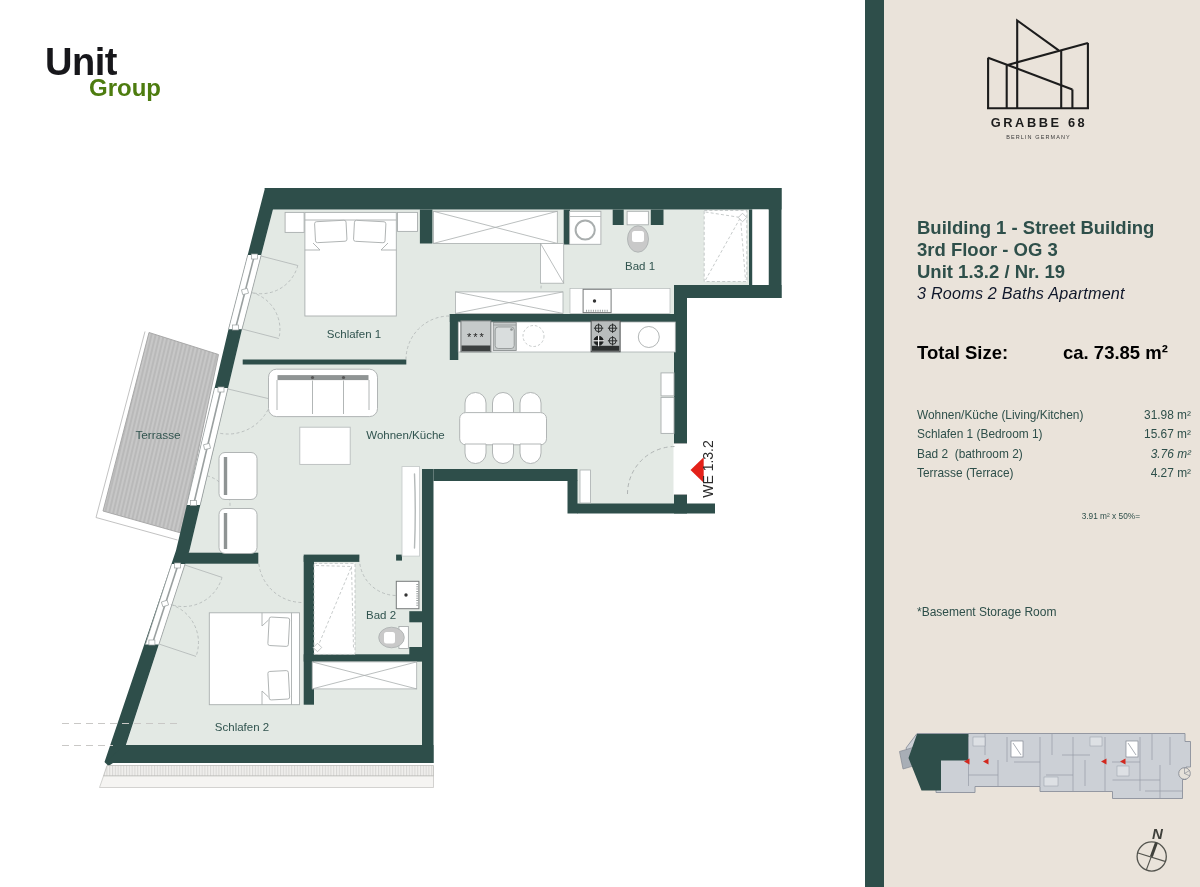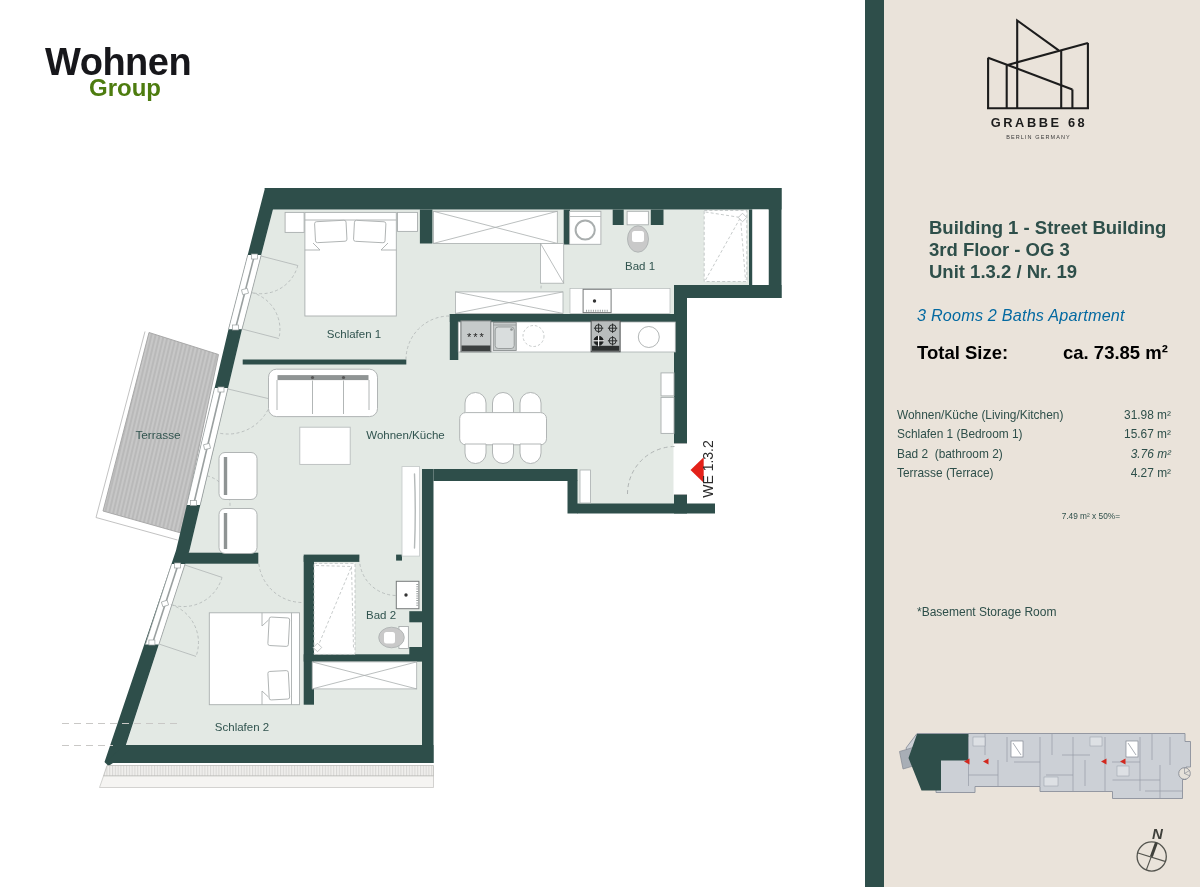--- a/index.html
+++ b/index.html
@@ -3,21 +3,21 @@
 <meta charset="utf-8">
 <style>
   html,body{margin:0;padding:0;}
   body{width:1200px;height:887px;background:#ffffff;font-family:"Liberation Sans",sans-serif;position:relative;overflow:hidden;}
   .abs{position:absolute;}
 </style>
 </head>
 <body>
 
 <div class="abs" style="left:45px;top:43.3px;width:160px;">
-  <div style="font-weight:bold;font-size:38px;letter-spacing:-0.5px;color:#17171b;line-height:38px;">Wohnen</div>
+  <div style="font-weight:bold;font-size:38px;letter-spacing:-0.5px;color:#17171b;line-height:38px;">Unit</div>
   <div style="font-weight:bold;font-size:24px;color:#4d7c0f;line-height:18px;margin-left:44px;margin-top:-2px;">Group</div>
 </div>
 
 <svg class="abs" style="left:0;top:0;" width="1200" height="887" viewBox="0 0 1200 887">
 <defs>
   <pattern id="thatch" width="4" height="12" patternUnits="userSpaceOnUse" patternTransform="rotate(13.4)">
     <rect width="4" height="12" fill="#c7c7c7"></rect>
     <line x1="1" y1="0" x2="1" y2="12" stroke="#b0b0b0" stroke-width="1.2"></line>
   </pattern>
   <pattern id="bhatch" width="2.8" height="12" patternUnits="userSpaceOnUse">
@@ -371,33 +371,33 @@
     <path d="M1072.4,108.3 L1072.4,89.4"></path>
     <path d="M1087.9,108.3 L1087.9,42.9"></path>
     <path d="M1087.9,42.9 L1006.7,65.2"></path>
     <path d="M988.1,57.7 L1072.4,89.4"></path>
     <path d="M987,108.3 L1089,108.3"></path>
   </g>
   <text x="1039" y="126.5" text-anchor="middle" font-size="12.8" font-weight="bold" letter-spacing="2.6" fill="#1c1c1c">GRABBE 68</text>
   <text x="1038.5" y="138.5" text-anchor="middle" font-size="5.5" letter-spacing="1.1" fill="#3a3a3a">BERLIN GERMANY</text>
 </svg>
 
-<div class="abs" style="left:917px;top:217px;width:270px;font-size:18.5px;font-weight:bold;color:#2e4f4a;line-height:21.8px;margin-left:12px;">
+<div class="abs" style="left:917px;top:217px;width:270px;font-size:18.5px;font-weight:bold;color:#2e4f4a;line-height:21.8px;">
 Building 1 - Street Building<br>3rd Floor - OG 3<br>Unit 1.3.2 / Nr. 19
 </div>
 
-<div class="abs" style="left:917px;top:306px;font-size:16.2px;font-style:italic;color:#0369a1;letter-spacing:0.2px;">3 Rooms 2 Baths Apartment</div>
+<div class="abs" style="left:917px;top:284px;font-size:16.2px;font-style:italic;color:#0f172a;letter-spacing:0.2px;">3 Rooms 2 Baths Apartment</div>
 
 <div class="abs" style="left:917px;top:342px;width:275px;font-size:18.5px;font-weight:bold;color:#000000;">Total Size:<span style="position:absolute;left:146px;">ca. 73.85 m²</span></div>
 
-<div class="abs" style="left:897px;top:406px;width:274px;font-size:11.9px;color:#2e4f4a;line-height:19.4px;">
+<div class="abs" style="left:917px;top:406px;width:274px;font-size:11.9px;color:#2e4f4a;line-height:19.4px;">
   <div>Wohnen/Küche (Living/Kitchen)<span style="float:right;">31.98 m²</span></div>
   <div>Schlafen 1 (Bedroom 1)<span style="float:right;">15.67 m²</span></div>
   <div>Bad 2&nbsp; (bathroom 2)<span style="float:right;font-style:italic;">3.76 m²</span></div>
-  <div>Terrasse (Terrace)<span style="float:right;">4.27 m²</span><span style="position:absolute;right:51px;top:100.5px;font-size:8.3px;">7.49 m² x 50%=</span></div>
+  <div>Terrasse (Terrace)<span style="float:right;">4.27 m²</span><span style="position:absolute;right:51px;top:100.5px;font-size:8.3px;">3.91 m² x 50%=</span></div>
 </div>
 
 <div class="abs" style="left:917px;top:605px;font-size:12px;color:#2e4f4a;">*Basement Storage Room</div>
 
 <svg class="abs" style="left:884px;top:690px;" width="316" height="197" viewBox="884 690 316 197">
 
 <path d="M 906,748 L 917,733.5 L 1185,733.5 L 1185,741.5 L 1190.5,741.5 L 1190.5,767 L 1186,767 L 1186,779.5 L 1182.5,779.5 L 1182.5,798.5 L 1112.5,798.5 L 1112.5,791.5 L 1040,791.5 L 1040,786.5 L 975,786.5 L 975,792.5 L 936,792.5 L 936,786.5 L 921.5,786.5 Z" fill="#ccd0d6" stroke="#8b919c" stroke-width="0.9"></path>
 
 <polygon points="899.5,751.5 913,747.5 916.5,765 903,769" fill="#a8aeb6" stroke="#848a94" stroke-width="0.7"></polygon>
 

